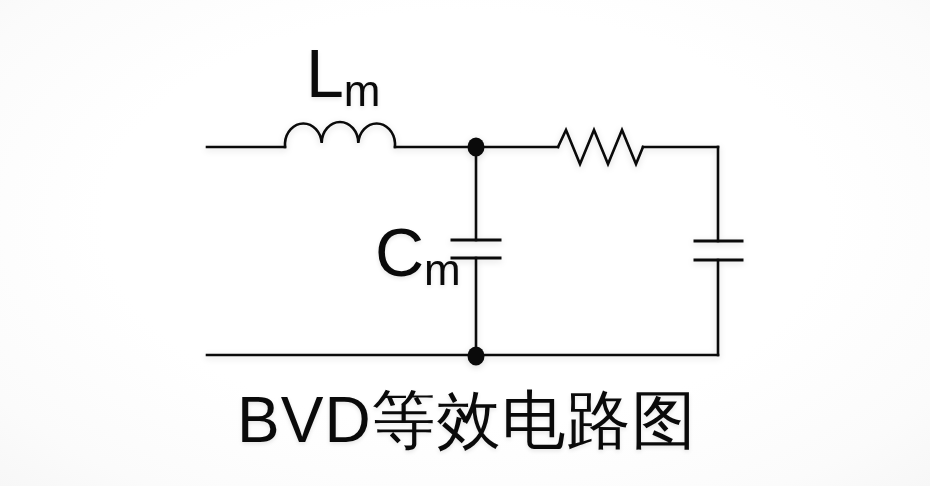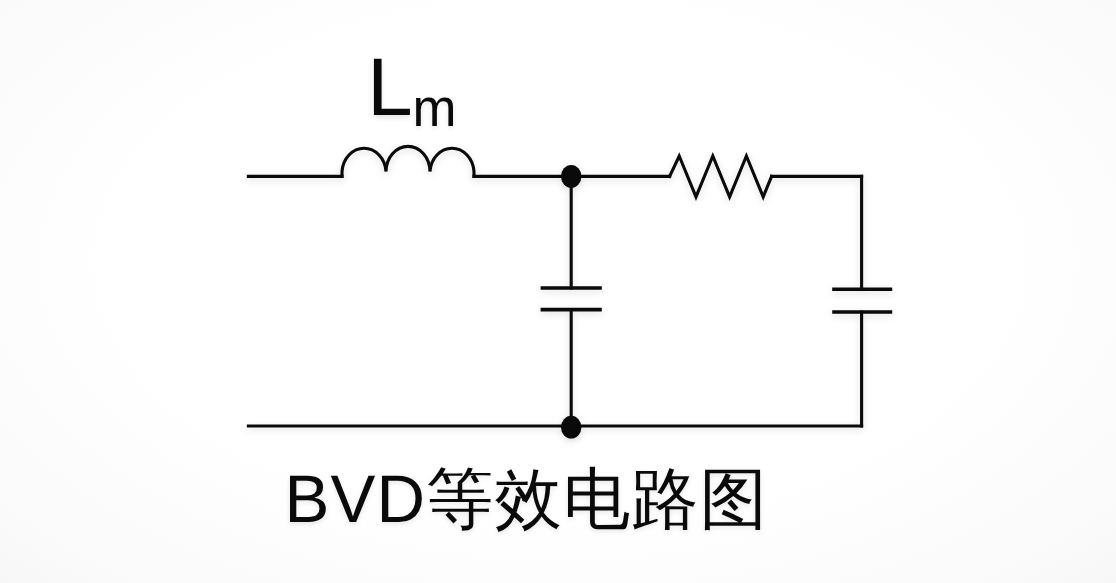--- a/index.html
+++ b/index.html
@@ -34,21 +34,21 @@
     font-size: 68px;
   }
   .label-sub {
     font-size: 44px;
     vertical-align: -9px;
   }
   .diagram-title {
     position: absolute;
     left: 237px;
     top: 388px;
-    font-size: 56px;
+    font-size: 64px;
     line-height: 1;
     color: #0a0a0a;
     letter-spacing: 1px;
     white-space: nowrap;
     text-shadow: 0 2px 4px rgba(0,0,0,0.10);
     user-select: none;
   }
 </style>
 </head>
 <body>
@@ -90,17 +90,20 @@
 
       <ellipse cx="476" cy="147" rx="8.5" ry="9.5" fill="#0a0a0a" stroke="none"></ellipse>
       <ellipse cx="476" cy="356" rx="8.5" ry="9.5" fill="#0a0a0a" stroke="none"></ellipse>
     </g>
   </svg>
 
   <div class="component-label" style="left:306px; top:39px">
     <span class="label-main">L</span><span class="label-sub">m</span>
   </div>
 
+  <div class="component-label" style="left:375px; top:218px">
+    <span class="label-main">C</span><span class="label-sub">m</span>
+  </div>
 
 
   <div class="diagram-title">BVD等效电路图</div>
 
 </div>
 
 </body></html>

